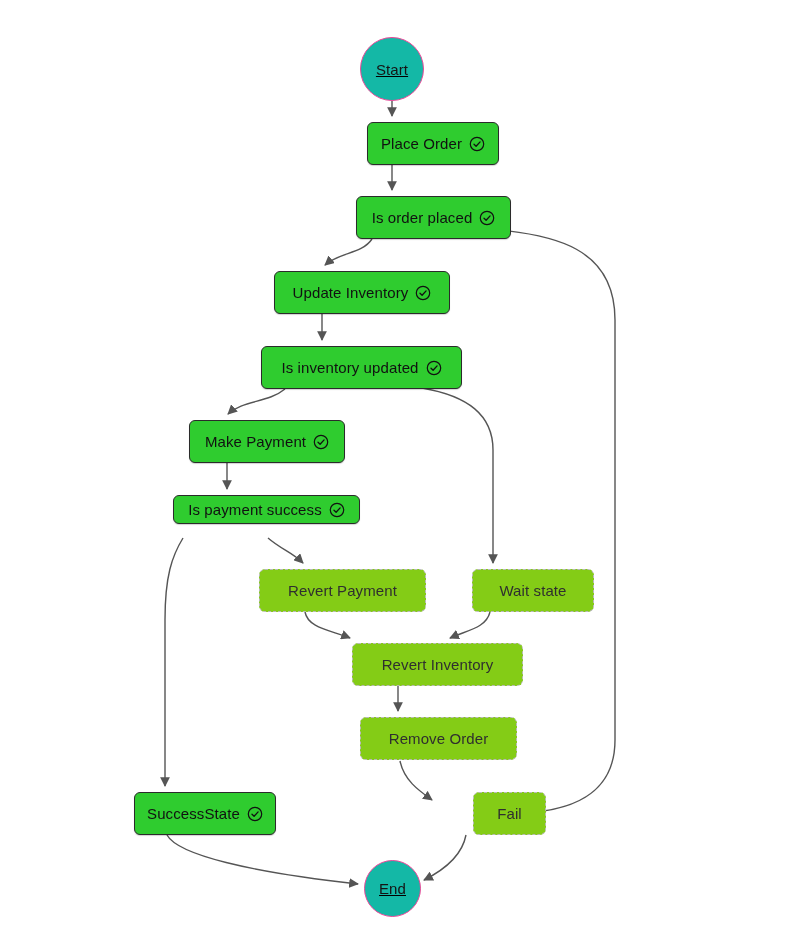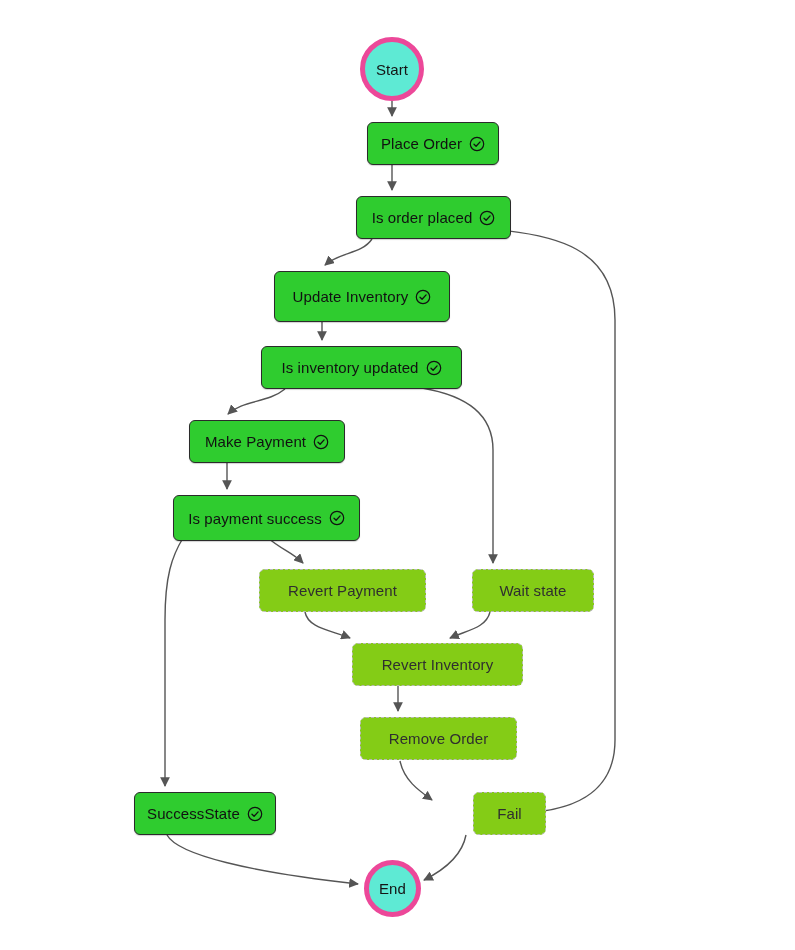--- a/index.html
+++ b/index.html
@@ -46,22 +46,23 @@
     background: #2fcc2f;
     border: 1px solid #2b2b2b;
     box-shadow: 0 1px 1px rgba(0,0,0,0.18);
   }
   .node-rect.state-inactive {
     background: #84cc16;
     border: 1px dashed #b9b9b9;
   }
   .node-circle {
     border-radius: 50%;
-    background: #5eead4;
-    border: 5px solid #ec4899;
+    background: #14b8a6;
+    border: 1px solid #ec4899;
+    text-decoration: underline;
   }
   .node-label {
     font-size: 15px;
     color: #171717;
     letter-spacing: 0.1px;
     line-height: 1;
   }
   .node-rect.state-active .node-label { color: #111111; }
   .node-rect.state-inactive .node-label { color: #2f2f2f; }
   .node-circle .node-label { color: #151515; font-size: 15px; }
@@ -129,21 +130,21 @@
         <div class="node-inner">
           <span class="node-label">Is order placed</span>
           <span class="check-icon">
             <svg width="16" height="16" viewBox="0 0 16 16" aria-hidden="true">
               <circle cx="8" cy="8" r="6.7" fill="none" stroke="#111111" stroke-width="1.2"></circle>
               <path d="M5 8.2 L7.1 10.3 L11.1 5.9" fill="none" stroke="#111111" stroke-width="1.3" stroke-linecap="round" stroke-linejoin="round"></path>
             </svg>
           </span>
         </div>
       </div>
-      <div class="node node-rect state-active" style="left: 234px; top: 271px; width: 176px; height: 51px;">
+      <div class="node node-rect state-active" style="left: 234px; top: 271px; width: 176px; height: 43px;">
         <div class="node-inner">
           <span class="node-label">Update Inventory</span>
           <span class="check-icon">
             <svg width="16" height="16" viewBox="0 0 16 16" aria-hidden="true">
               <circle cx="8" cy="8" r="6.7" fill="none" stroke="#111111" stroke-width="1.2"></circle>
               <path d="M5 8.2 L7.1 10.3 L11.1 5.9" fill="none" stroke="#111111" stroke-width="1.3" stroke-linecap="round" stroke-linejoin="round"></path>
             </svg>
           </span>
         </div>
       </div>
@@ -162,21 +163,21 @@
         <div class="node-inner">
           <span class="node-label">Make Payment</span>
           <span class="check-icon">
             <svg width="16" height="16" viewBox="0 0 16 16" aria-hidden="true">
               <circle cx="8" cy="8" r="6.7" fill="none" stroke="#111111" stroke-width="1.2"></circle>
               <path d="M5 8.2 L7.1 10.3 L11.1 5.9" fill="none" stroke="#111111" stroke-width="1.3" stroke-linecap="round" stroke-linejoin="round"></path>
             </svg>
           </span>
         </div>
       </div>
-      <div class="node node-rect state-active" style="left: 133px; top: 495px; width: 187px; height: 46px;">
+      <div class="node node-rect state-active" style="left: 133px; top: 495px; width: 187px; height: 29px;">
         <div class="node-inner">
           <span class="node-label">Is payment success</span>
           <span class="check-icon">
             <svg width="16" height="16" viewBox="0 0 16 16" aria-hidden="true">
               <circle cx="8" cy="8" r="6.7" fill="none" stroke="#111111" stroke-width="1.2"></circle>
               <path d="M5 8.2 L7.1 10.3 L11.1 5.9" fill="none" stroke="#111111" stroke-width="1.3" stroke-linecap="round" stroke-linejoin="round"></path>
             </svg>
           </span>
         </div>
       </div>

